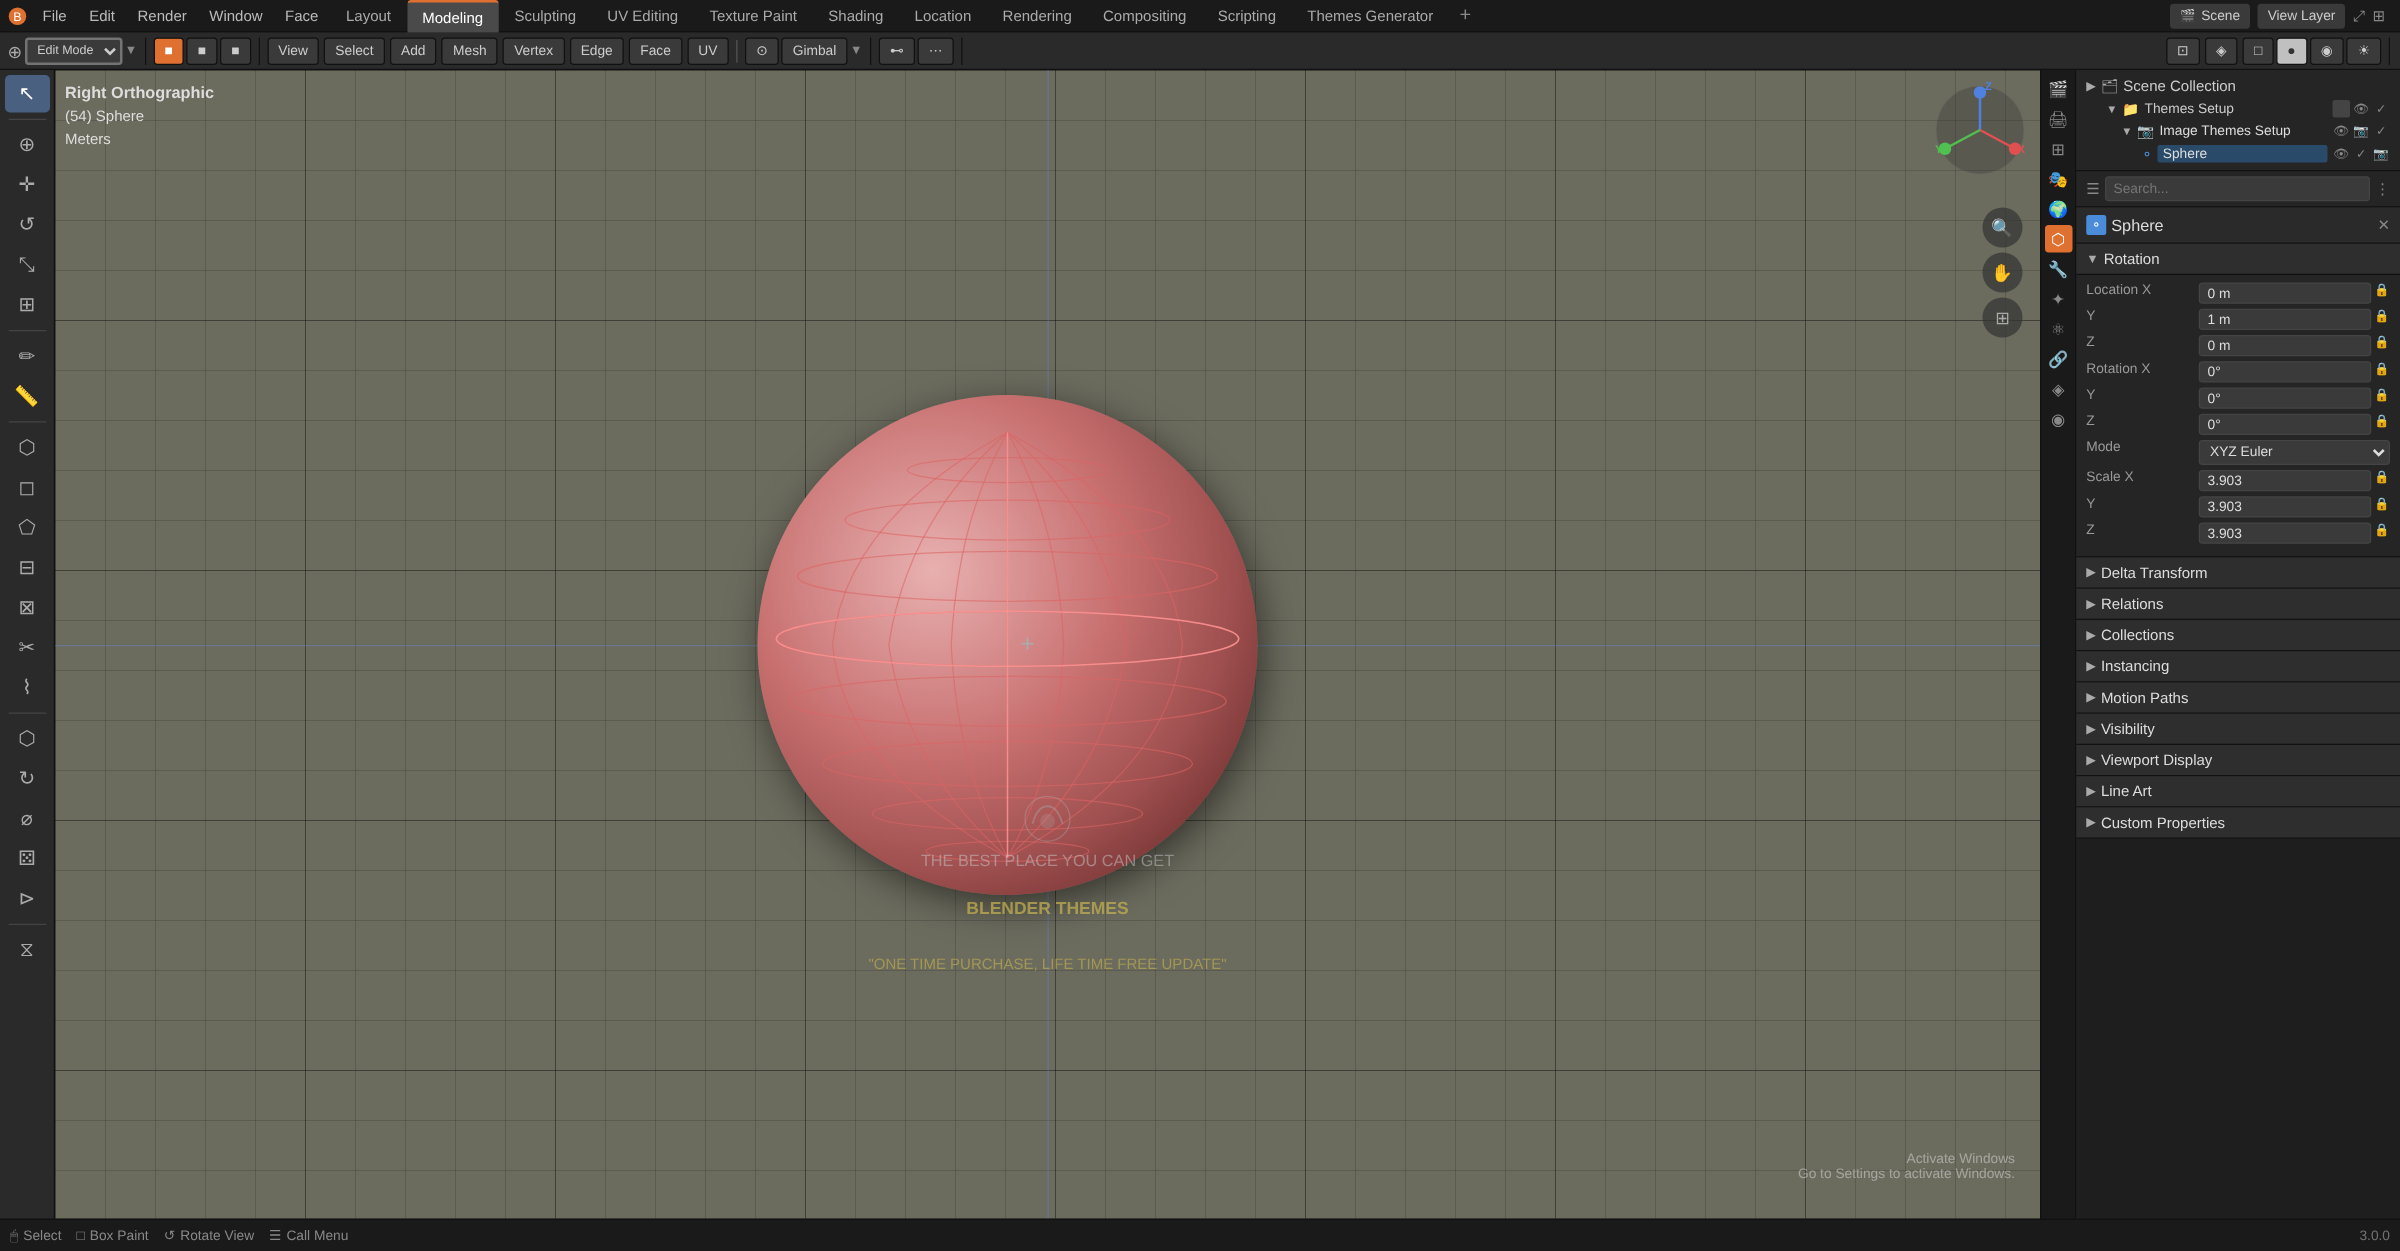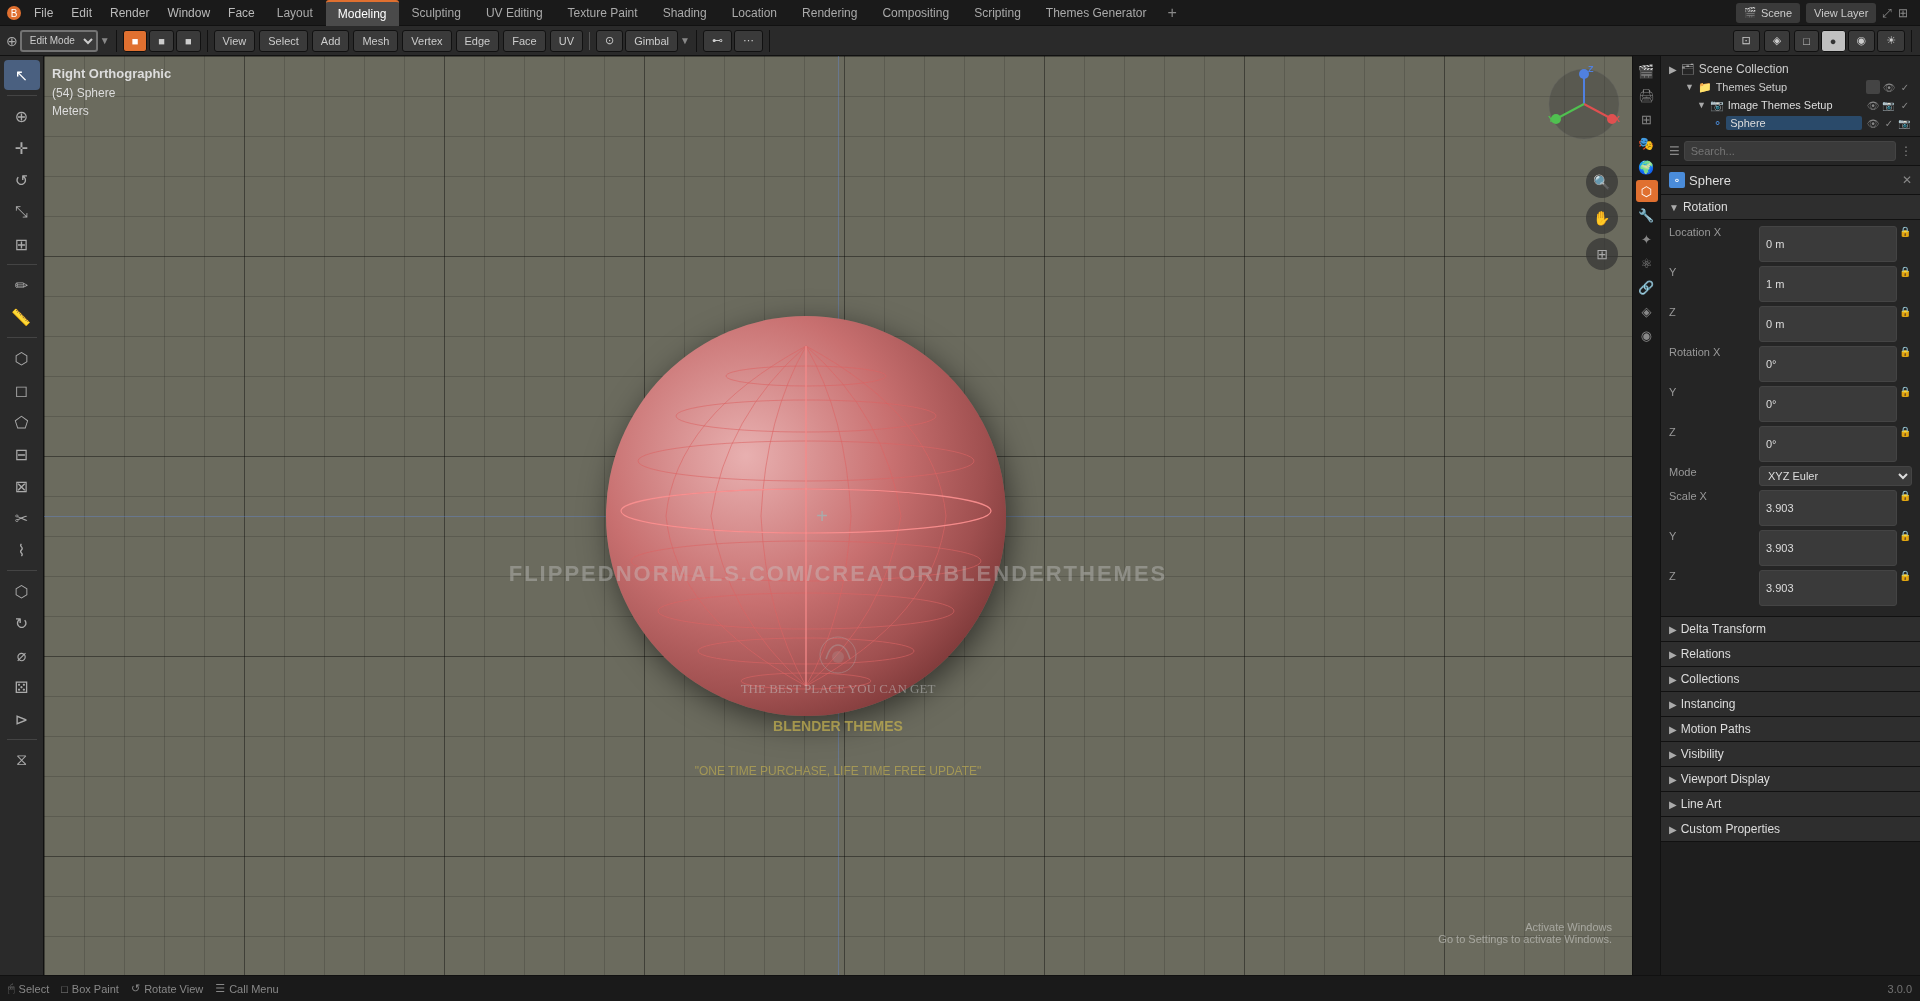--- a/index.html
+++ b/index.html
@@ -45,21 +45,21 @@
     
     .vp-info { position: absolute; top: 8px; left: 8px; color: #ddd; font-size: 12px; line-height: 1.5; }
     .vp-info .mode { font-size: 13px; font-weight: bold; }
     .vp-orient { position: absolute; top: 8px; right: 8px; display: flex; flex-direction: column; align-items: center; }
 
     .vp-nav-btns { position: absolute; right: 14px; top: 110px; display: flex; flex-direction: column; gap: 4px; }
     .vp-nav-btn { width: 32px; height: 32px; background: rgba(50,50,50,0.7); border-radius: 50%; display: flex; align-items: center; justify-content: center; cursor: pointer; color: #aaa; font-size: 14px; }
 
     .vp-watermark { position: absolute; top: 55%; left: 50%; transform: translateX(-50%); text-align: center; color: rgba(200,200,200,0.4); font-size: 22px; font-weight: bold; letter-spacing: 2px; pointer-events: none; white-space: nowrap; }
     .vp-logo { position: absolute; top: 63%; left: 50%; transform: translateX(-50%); text-align: center; pointer-events: none; }
-    .vp-tagline { position: absolute; top: 68%; left: 50%; transform: translateX(-50%); text-align: right; color: rgba(200,200,200,0.5); font-size: 13px; pointer-events: none; white-space: nowrap; font-family: Liberation Serif, serif; }
+    .vp-tagline { position: absolute; top: 68%; left: 50%; transform: translateX(-50%); text-align: right; color: rgba(200,200,200,0.5); font-size: 13px; pointer-events: none; white-space: nowrap; }
     .vp-tagline2 { position: absolute; top: 72%; left: 50%; transform: translateX(-50%); text-align: center; color: rgba(200,180,80,0.7); font-size: 14px; font-weight: bold; pointer-events: none; white-space: nowrap; }
     .vp-tagline3 { position: absolute; top: 77%; left: 50%; transform: translateX(-50%); text-align: center; color: rgba(200,180,80,0.6); font-size: 12px; pointer-events: none; white-space: nowrap; }
     .activate-notice { position: absolute; bottom: 30px; right: 20px; color: rgba(255,255,255,0.4); font-size: 11px; text-align: right; }
 
     
     .crosshair { position: absolute; top: 50%; left: 49%; transform: translate(-50%, -50%); color: #aaa; font-size: 20px; }
 
     
     #right-panel { width: 260px; background: #1e1e1e; border-left: 1px solid #111; display: flex; flex-direction: column; }
     #scene-collection { background: #252525; border-bottom: 1px solid #111; padding: 4px 8px; }
@@ -77,21 +77,21 @@
     .pp-obj-name { display: flex; align-items: center; gap: 4px; padding: 6px 8px; background: #2a2a2a; border-bottom: 1px solid #111; }
     .pp-obj-icon { width: 16px; height: 16px; background: #4a8cda; border-radius: 2px; display: flex; align-items: center; justify-content: center; font-size: 10px; color: #fff; }
     .pp-close { margin-left: auto; color: #888; cursor: pointer; }
 
     .section-header { display: flex; align-items: center; padding: 5px 8px; background: #2e2e2e; border-bottom: 1px solid #111; cursor: pointer; }
     .section-arrow { color: #aaa; font-size: 10px; margin-right: 4px; }
     .section-label { color: #ddd; font-size: 12px; flex: 1; }
     .section-content { padding: 6px 8px; background: #252525; border-bottom: 1px solid #111; }
     .prop-row { display: flex; margin-bottom: 4px; }
     .prop-label { color: #999; font-size: 11px; width: 90px; flex-shrink: 0; }
-    .prop-value { flex: 1; background: #3a3a3a; border: 1px solid #444; border-radius: 3px; color: #ddd; font-size: 11px; padding: 1px 6px; height: 36px; display: flex; align-items: center; cursor: text; }
+    .prop-value { flex: 1; background: #3a3a3a; border: 1px solid #444; border-radius: 3px; color: #ddd; font-size: 11px; padding: 1px 6px; height: 17px; display: flex; align-items: center; cursor: text; }
     .prop-lock { color: #888; font-size: 10px; margin-left: 3px; cursor: pointer; }
     .prop-mode-select { flex: 1; background: #3a3a3a; border: 1px solid #444; border-radius: 3px; color: #ddd; font-size: 11px; padding: 1px 4px; height: 20px; }
 
     
     #right-icons { width: 28px; background: #1a1a1a; border-left: 1px solid #111; display: flex; flex-direction: column; align-items: center; padding: 4px 0; gap: 2px; }
     .ri-btn { width: 22px; height: 22px; display: flex; align-items: center; justify-content: center; cursor: pointer; border-radius: 3px; color: #888; font-size: 13px; }
     .ri-btn.active { background: #e07030; color: #fff; }
 
     
     #bottom-bar { height: 26px; background: #1a1a1a; border-top: 1px solid #111; display: flex; align-items: center; padding: 0 8px; gap: 12px; font-size: 11px; color: #888; }
@@ -292,21 +292,20 @@
         <text x="4" y="58" fill="#50c050" font-size="9" font-weight="bold">Y</text>
       </svg>
     </div>
 
     <div class="vp-nav-btns">
       <div class="vp-nav-btn">🔍</div>
       <div class="vp-nav-btn">✋</div>
       <div class="vp-nav-btn">⊞</div>
     </div>
 
-    <div class="vp-watermark">FLIPPEDNORMALS.COM/CREATOR/BLENDERTHEMES</div>
 
     <div class="vp-logo">
       <svg width="40" height="40" viewBox="0 0 40 40" style="opacity:0.4;">
         <circle cx="20" cy="20" r="18" fill="none" stroke="#aaa" stroke-width="1"></circle>
         <path d="M8,24 Q12,10 20,10 Q28,10 32,24" fill="none" stroke="#aaa" stroke-width="1.5"></path>
         <circle cx="20" cy="22" r="6" fill="rgba(180,180,180,0.5)"></circle>
       </svg>
     </div>
 
     <div class="vp-tagline">THE BEST PLACE YOU CAN GET</div>

